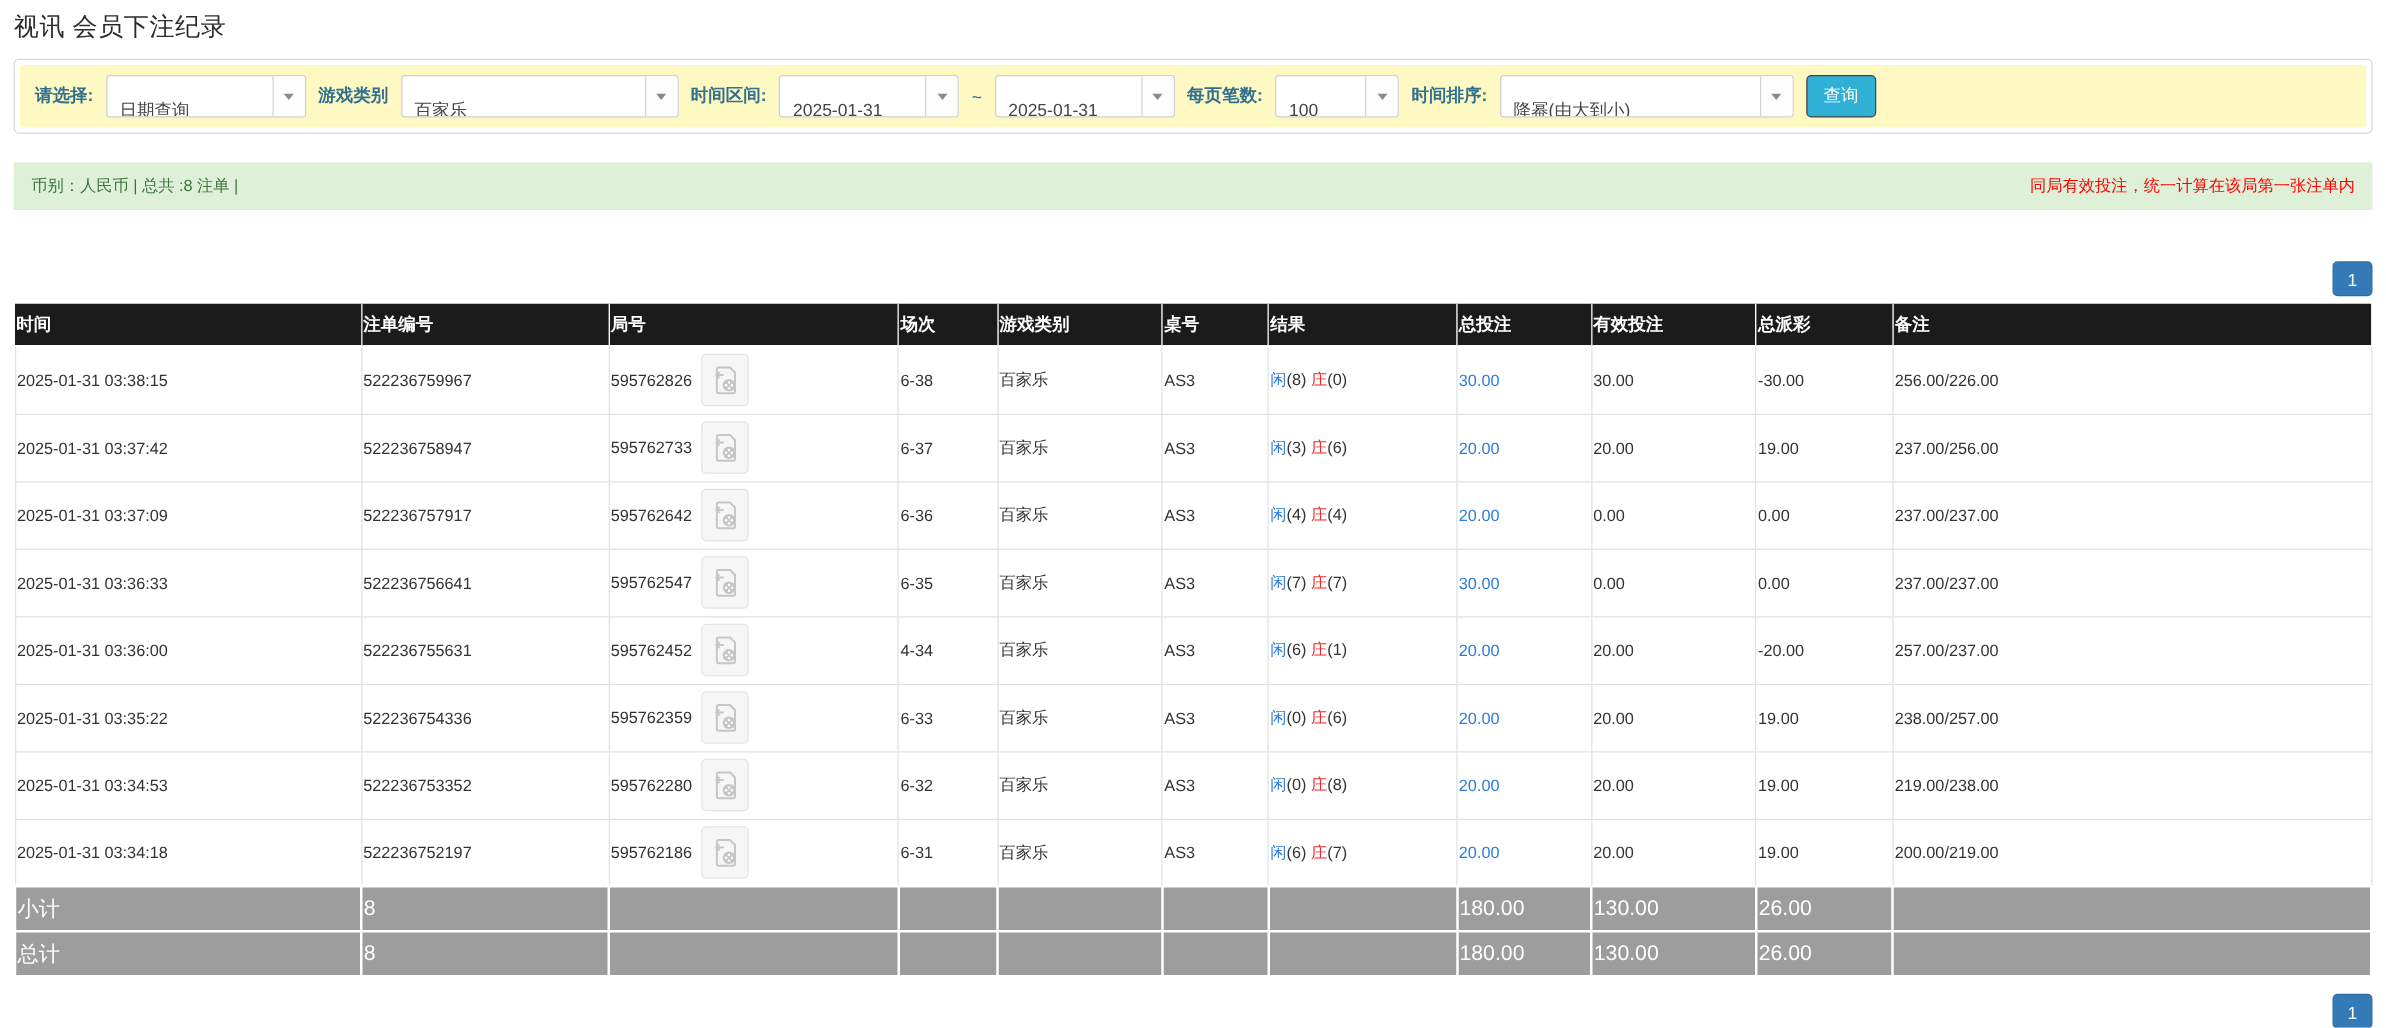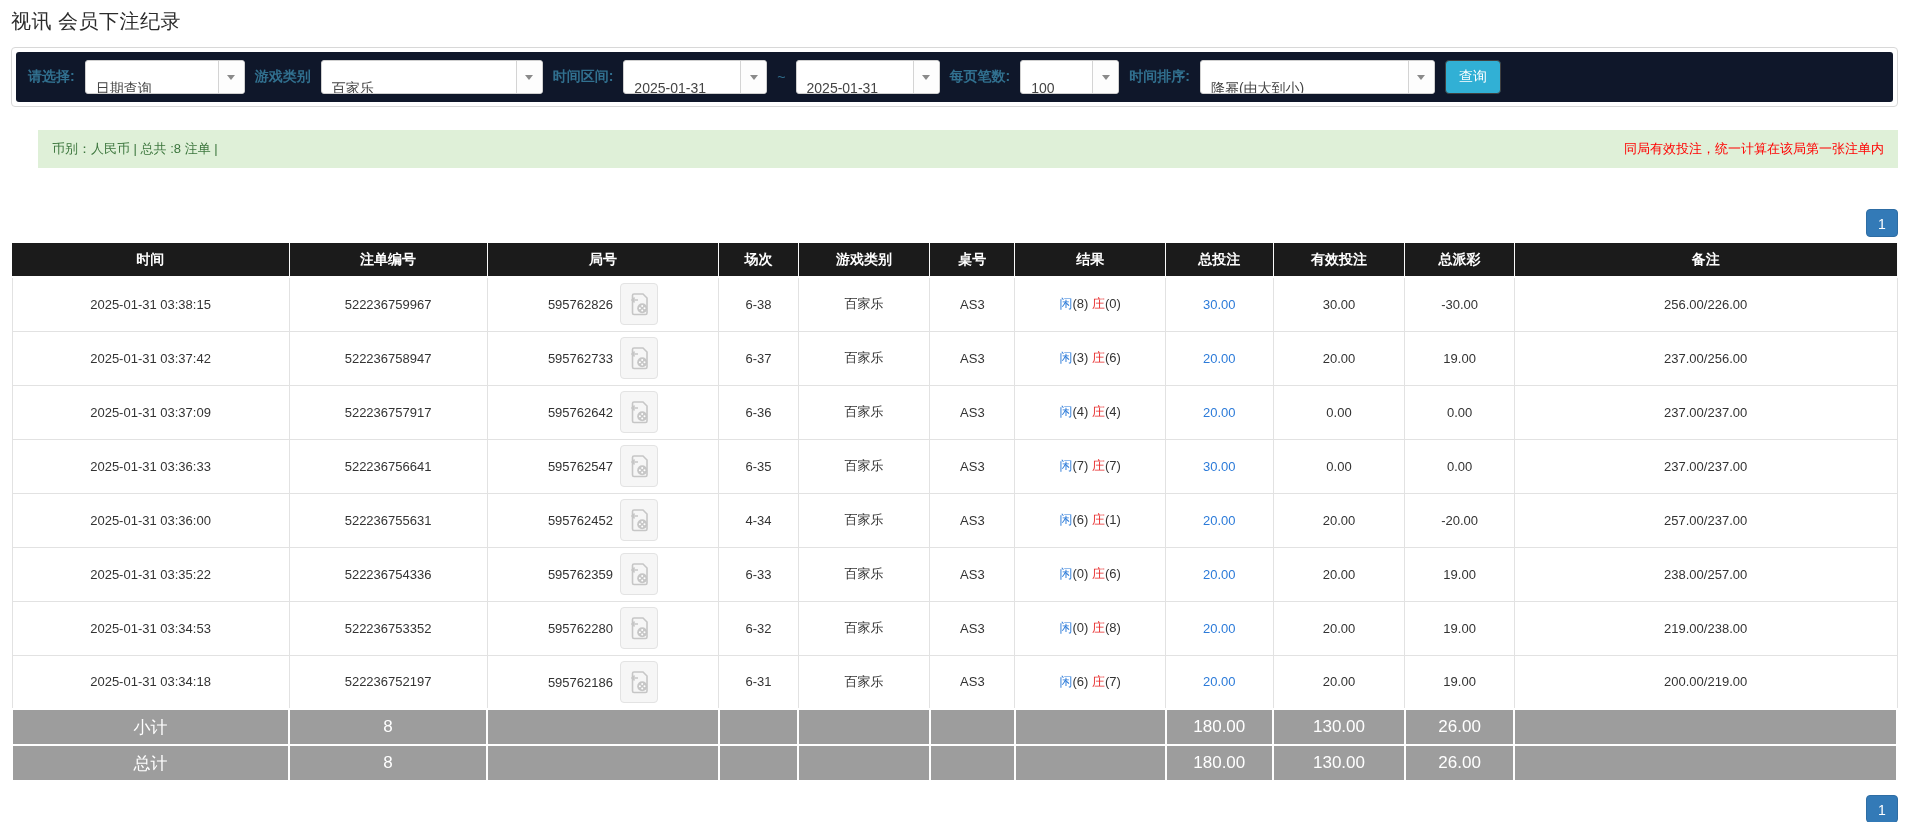--- a/index.html
+++ b/index.html
@@ -18,21 +18,21 @@
     font-size: 20px; font-weight: 500; color: #2b2b2b;
     margin: 8px 0 12px 0; letter-spacing: 0.5px;
   }
 
   
   .filter-panel {
     border: 1px solid #d8d8d8; border-radius: 4px;
     background: #fff; padding: 4px;
   }
   .filter-bar {
-    background: #0f172a; border-radius: 3px;
+    background: #fef9c3; border-radius: 3px;
     display: flex; align-items: center;
     padding: 8px 12px; gap: 10px;
     white-space: nowrap;
   }
   .f-label {
     color: #31708f; font-weight: bold; font-size: 14px;
   }
   .combo {
     display: inline-flex; align-items: stretch;
     height: 34px; background: #fff;
@@ -67,40 +67,39 @@
     font-size: 14px; font-family: inherit; cursor: pointer;
   }
 
   
   .summary-bar {
     margin-top: 23px;
     background: #dff0d8;
     padding: 10px 14px;
     display: flex; justify-content: space-between; align-items: center;
     font-size: 13px;
-    margin-left: 27px;
   }
   .summary-left { color: #3c763d; }
   .summary-right { color: #ff0000; }
 
   
   .pager-row { text-align: right; margin-top: 41px; margin-bottom: 6px; }
   .pager-row.bottom { margin-top: 13px; }
   .page-btn {
     display: inline-block; min-width: 32px; height: 28px;
     line-height: 28px; text-align: center;
     background: #337ab7; color: #fff;
     border: 1px solid #2e6da4; border-radius: 4px;
     font-size: 14px; cursor: pointer;
   }
 
   
   table.bets {
     width: 100%; border-collapse: collapse; table-layout: fixed;
-    font-size: 13px; text-align: center;
+    font-size: 13px; text-align: left;
   }
   table.bets thead th {
     background: #1b1b1b; color: #fff; font-weight: bold;
     height: 34px; font-size: 14px;
     border-right: 1px solid #fafafa;
     border-bottom: 2px solid #fff;
   }
   table.bets tbody td {
     height: 54px; background: #fff; color: #333;
     border: 1px solid #e2e2e2;

